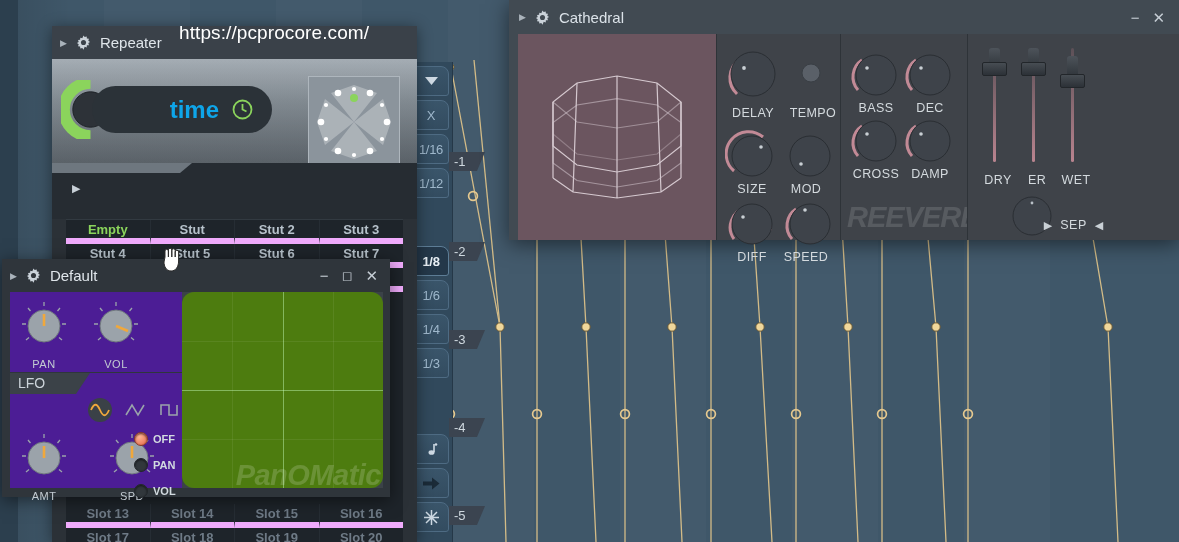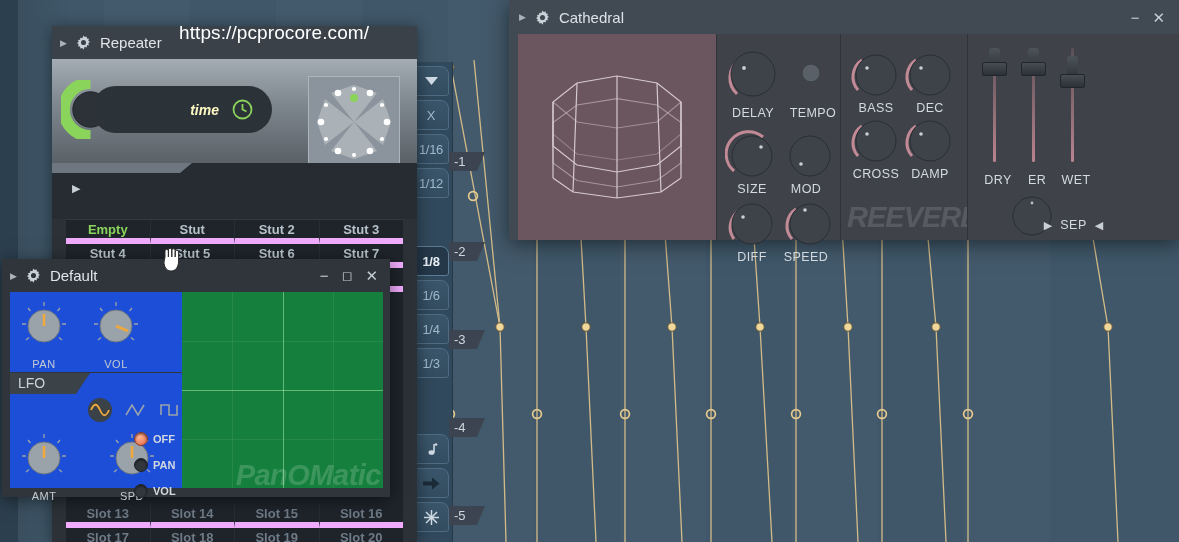--- a/index.html
+++ b/index.html
@@ -53,21 +53,21 @@
   #rep-url { position:absolute; left:163px; top:33px; color:#ffffff; font-size:19px;
         transform:translateY(-50%); letter-spacing:0.1px;margin-left:16px; }
 
   #rep-top { position:relative; height:104px; margin:0;
         background:linear-gradient(180deg,#9aa3ab 0%, #838d95 40%, #6e777f 100%); }
   #rep-topinner { position:absolute; inset:0; background:
         linear-gradient(180deg, rgba(255,255,255,.10), rgba(0,0,0,.18)); }
   #time-pill { position:absolute; left:40px; top:27px; width:180px; height:47px;
         background:#2b3238; border-radius:24px; display:flex; align-items:center;
         justify-content:flex-end; padding-right:19px; gap:13px; }
-  #time-pill .lbl { color:#fef9c3; font-size:14px; font-style:italic; font-weight:600;}
+  #time-pill .lbl { color:#0ea5e9; font-size:24px; font-weight:600;}
   #big-knob { position:absolute; left:9px; top:21px; width:59px; height:59px; }
   #dotgrid { position:absolute; right:17px; top:17px; width:92px; height:92px;
         background:#8b949c; border:1px solid #aeb6bd; }
 
   #rep-band { position:relative; height:56px; background:#262c32; }
   #rep-band:before { content:""; position:absolute; left:0; top:0; width:140px; height:10px;
         background:#6e777f; clip-path:polygon(0 0,100% 0, calc(100% - 12px) 100%, 0 100%); }
   #hold { position:absolute; left:138px; top:10px; width:86px; height:36px;
         background:#31383f; border:1px solid #454d55; border-radius:4px;
         color:#c9d2d9; font-size:20px; display:flex; align-items:center; justify-content:center;}
@@ -81,38 +81,38 @@
         border-bottom:6px solid #f0abfc; }
   .slot:last-child { border-right:none; }
   .slot.empty { color:#8bd45c; }
   .slot.dim { color:#6e7a86; }
 
   
   #panomatic { position:absolute; left:2px; top:259px; width:388px; height:238px;
         background:#2f353b; box-shadow:0 3px 16px rgba(0,0,0,.5); }
   #pm-body { position:absolute; left:8px; top:33px; right:7px; bottom:9px; display:flex;
         background:#3b4248; }
-  #pm-left { width:172px; position:relative; background:#1d4ed8; }
+  #pm-left { width:172px; position:relative; background:#4c1d95; }
   #pm-knobrow { display:flex; padding:8px 0 0 6px; gap:16px; }
   .pmknobwrap { width:56px; text-align:center; }
   .pmlabel { color:#c3cbd2; font-size:11px; margin-top:2px; letter-spacing:.5px; }
   #lfo-sep { position:absolute; left:0; right:0; top:80px; height:1px; background:#2f363c; }
   #lfo-tag { position:absolute; left:0; top:81px; width:80px; height:21px; background:#3b4248;
         color:#ccd4da; font-size:14px; line-height:21px; padding-left:8px;
         clip-path:polygon(0 0, 100% 0, calc(100% - 14px) 100%, 0 100%); }
   #wave-row { position:absolute; left:78px; top:106px; display:flex; align-items:center; gap:11px; }
   .wv { width:24px; height:24px; display:flex; align-items:center; justify-content:center; }
   .wv.on { background:#3a4147; border-radius:50%; }
   #lfo-knobs { position:absolute; left:6px; top:140px; display:flex; gap:32px; }
   #radios { position:absolute; left:124px; top:140px; display:flex; flex-direction:column; gap:12px; }
   .radio { display:flex; align-items:center; gap:5px; color:#d2dae0; font-size:11px; font-weight:bold;}
   .rdot { width:14px; height:14px; border-radius:50%; background:#31373c; border:1px solid #21262a;
         box-shadow:inset 0 1px 2px rgba(0,0,0,.6); }
   .rdot.on { background:radial-gradient(circle at 35% 30%,#ffb694,#e4664a); border-color:#8a3a26; }
-  #pm-scope { flex:1; position:relative; background:#15803d; overflow:hidden; }
+  #pm-scope { flex:1; position:relative; background:#4d7c0f; overflow:hidden;border-radius:12px; }
   .scope-gl { position:absolute; background:rgba(255,255,255,0.07); }
   #scope-h { position:absolute; left:0; right:0; top:50%; height:1px; background:rgba(200,255,190,.45);}
   #scope-v { position:absolute; top:0; bottom:0; left:50%; width:1px; background:rgba(200,255,190,.45);}
   #pm-logo { position:absolute; right:2px; bottom:-4px; font-size:29px; font-style:italic;
         font-weight:bold; color:rgba(255,255,255,0.17); letter-spacing:-.5px; white-space:nowrap;}
 
   
   #cathedral { position:absolute; left:509px; top:0px; width:670px; height:240px;
         background:#414a52; box-shadow:0 4px 20px rgba(0,0,0,.5); }
   #cath-title { height:34px; display:flex; align-items:center; gap:9px; padding:0 10px;

